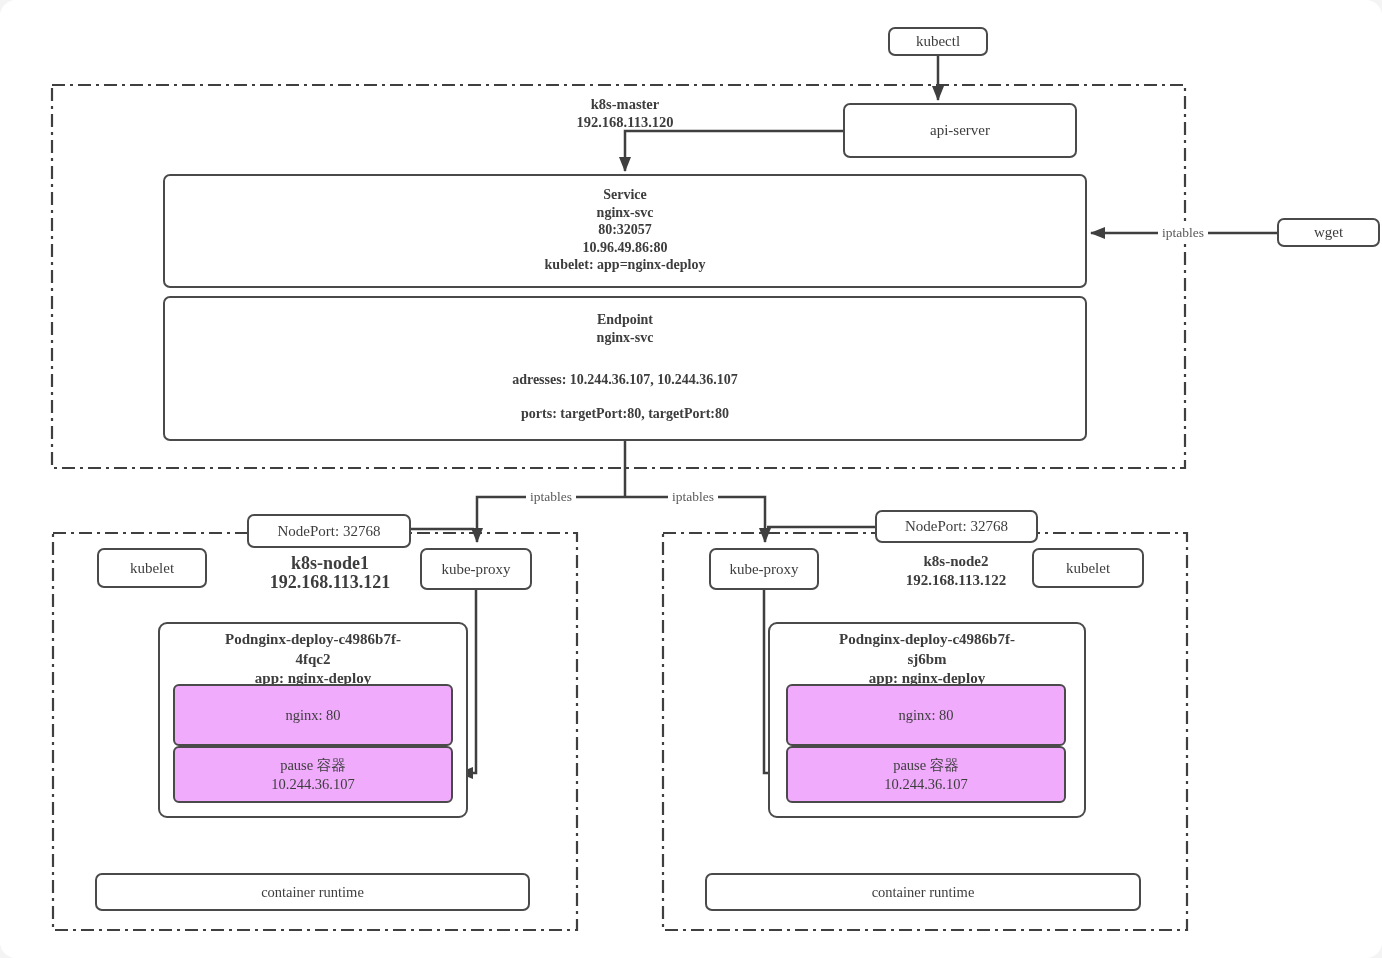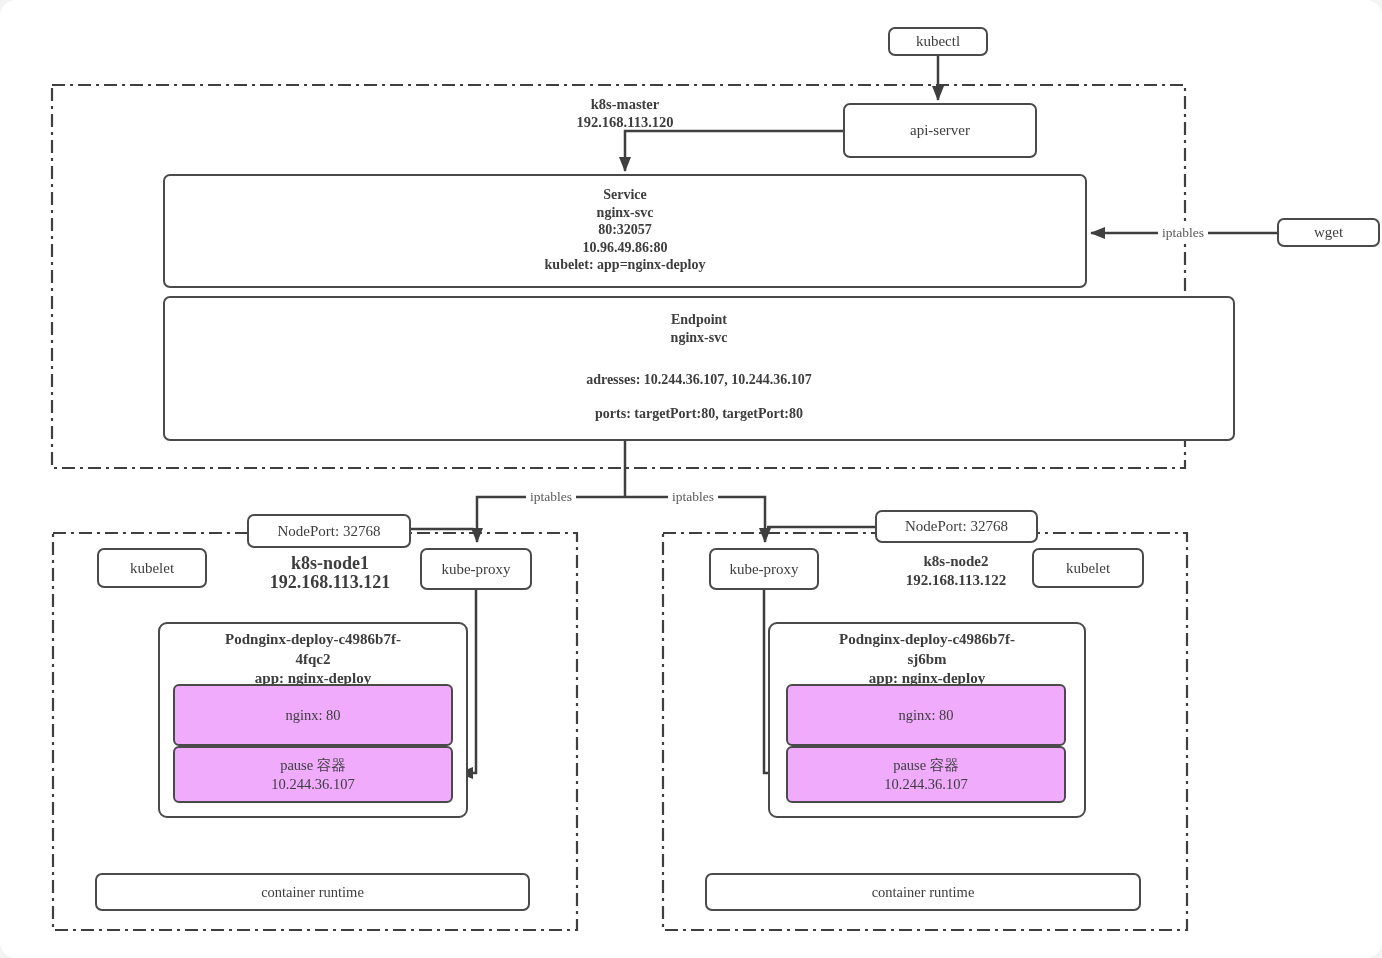--- a/index.html
+++ b/index.html
@@ -69,33 +69,33 @@
   </div>
   <div class="box" style="left:1277px;top:218px;width:103px;height:29px;">
     <span>wget</span>
   </div>
 
   <div class="floatlabel" style="left:525px;top:95px;width:200px;">
     <div>k8s-master</div>
     <div>192.168.113.120</div>
   </div>
 
-  <div class="box" style="left:843px;top:103px;width:194px;height:55px;">
+  <div class="box" style="left:843px;top:103px;width:234px;height:55px;">
     <span>api-server</span>
   </div>
 
   <div class="box col" style="left:163px;top:174px;width:924px;height:114px;padding-top:10px;">
     <div class="svc-line">Service</div>
     <div class="svc-line">nginx-svc</div>
     <div class="svc-line">80:32057</div>
     <div class="svc-line">10.96.49.86:80</div>
     <div class="svc-line">kubelet: app=nginx-deploy</div>
   </div>
 
-  <div class="box col" style="left:163px;top:296px;width:1072px;height:145px;padding-top:13px;">
+  <div class="box col" style="left:163px;top:296px;width:924px;height:145px;padding-top:13px;">
     <div class="ep-line">Endpoint</div>
     <div class="ep-line">nginx-svc</div>
     <div class="ep-line" style="margin-top:24px;">adresses: 10.244.36.107, 10.244.36.107</div>
     <div class="ep-line" style="margin-top:16px;">ports: targetPort:80, targetPort:80</div>
   </div>
 
   <span class="linelabel" style="left:1183px;top:233px;">iptables</span>
   <span class="linelabel" style="left:551px;top:497px;">iptables</span>
   <span class="linelabel" style="left:693px;top:497px;">iptables</span>
 

